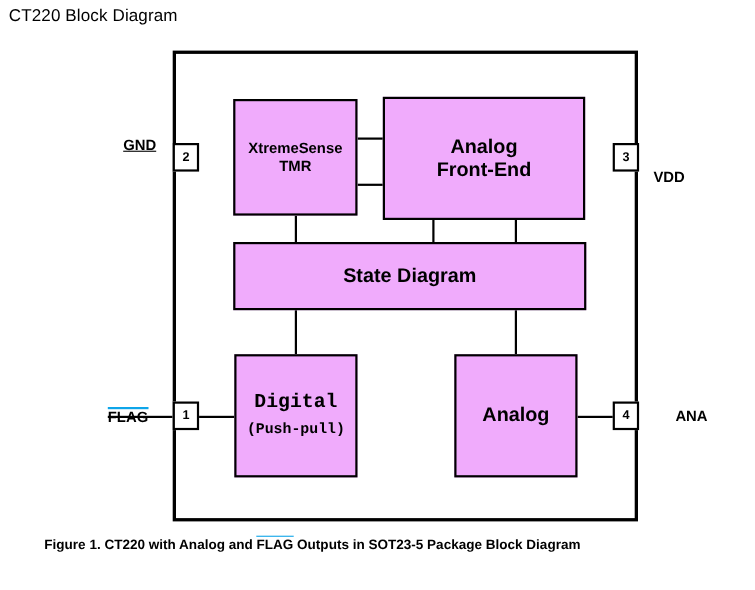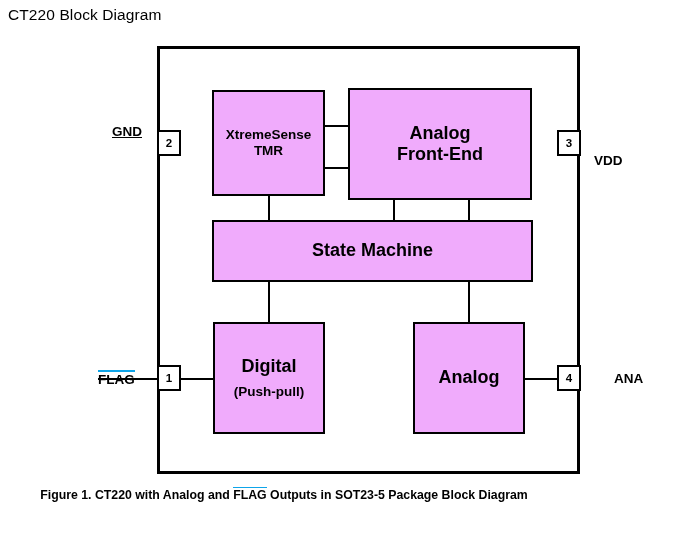--- a/index.html
+++ b/index.html
@@ -64,21 +64,21 @@
   
   #block-xtremesense { left: 212px; top: 90px;  width: 113px; height: 106px; }
   #block-xtremesense .line1, #block-xtremesense .line2 { font-size: 13.5px; font-weight: bold; }
 
   #block-afe { left: 348px; top: 88px;  width: 184px; height: 112px; }
   #block-afe .line1, #block-afe .line2 { font-size: 18px; font-weight: bold; }
 
   #block-state-machine { left: 212px; top: 220px; width: 321px; height: 62px; }
   #block-state-machine .line1 { font-size: 18px; font-weight: bold; }
 
-  #block-digital { left: 213px; top: 322px; width: 112px; height: 112px; }
+  #block-digital { left: 213px; top: 322px; width: 112px; height: 112px; font-family: Liberation Mono, monospace; }
   #block-digital .line1 { font-size: 18px; font-weight: bold; }
   #block-digital .line2 { font-size: 13.5px; font-weight: bold; margin-top: 6px; }
 
   #block-analog { left: 413px; top: 322px; width: 112px; height: 112px; }
   #block-analog .line1 { font-size: 18px; font-weight: bold; }
 
   
   .wire-h {
     position: absolute;
     height: 0;
@@ -171,21 +171,21 @@
   <span class="line1">XtremeSense</span>
   <span class="line2">TMR</span>
 </div>
 
 <div class="block" id="block-afe">
   <span class="line1">Analog</span>
   <span class="line2">Front-End</span>
 </div>
 
 <div class="block" id="block-state-machine">
-  <span class="line1">State Machine</span>
+  <span class="line1">State Diagram</span>
 </div>
 
 <div class="block" id="block-digital">
   <span class="line1">Digital</span>
   <span class="line2">(Push-pull)</span>
 </div>
 
 <div class="block" id="block-analog">
   <span class="line1">Analog</span>
 </div>

